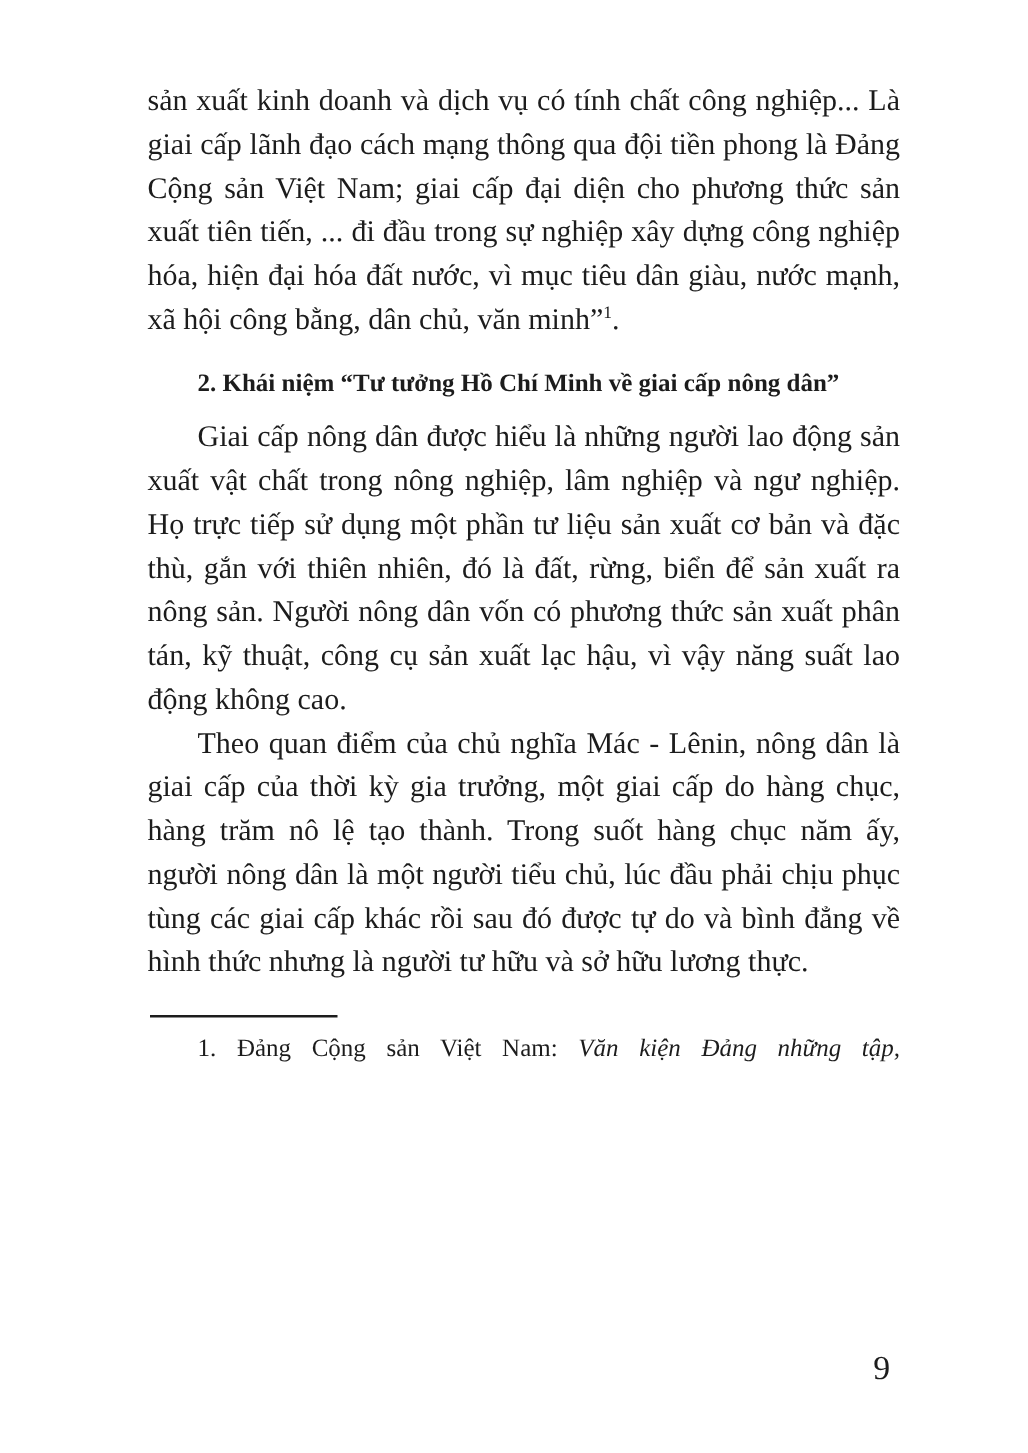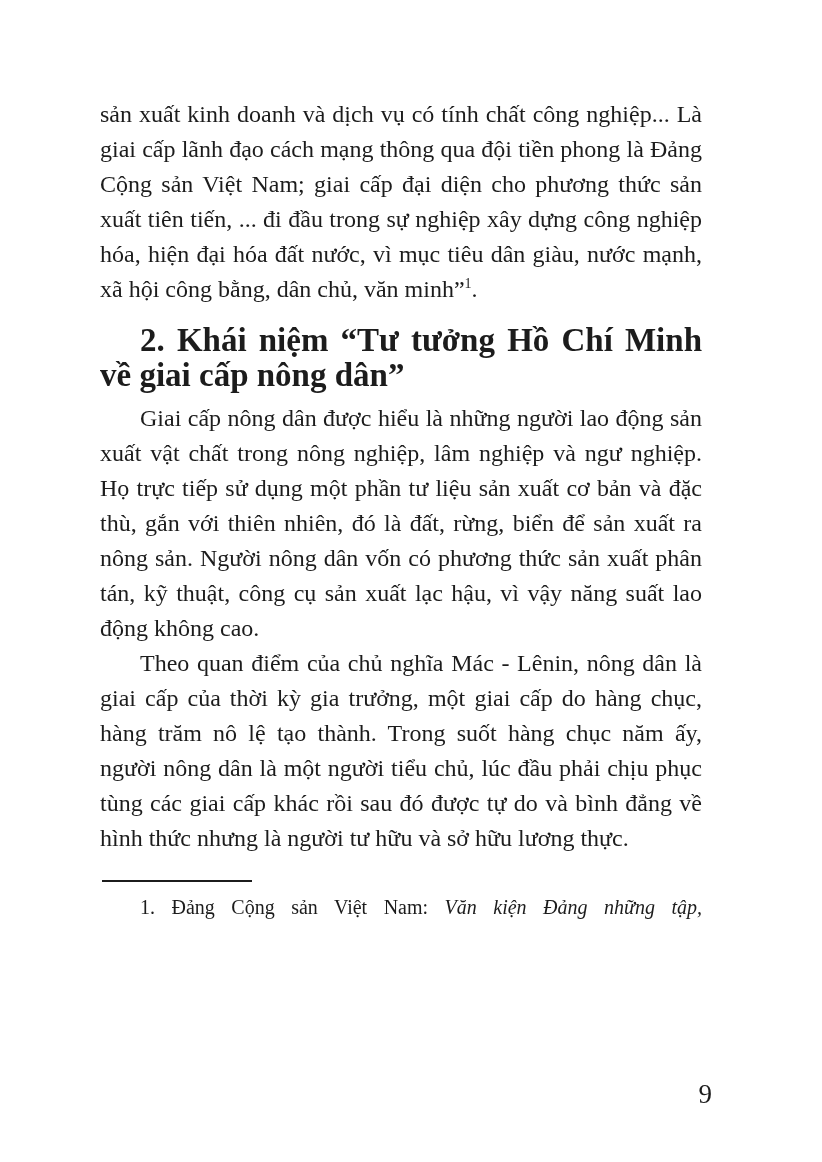--- a/index.html
+++ b/index.html
@@ -11,44 +11,44 @@
     position: relative;
     width: 822px;
     height: 1162px;
     background: #ffffff;
     color: #1c1c1c;
     font-family: "Liberation Serif", "DejaVu Serif", serif;
     overflow: hidden;
   }
   .content {
     position: absolute;
-    left: 100px;
+    left: 118px;
     top: 0;
     width: 602px;
-    padding-top: 97px;
+    padding-top: 64px;
     box-sizing: content-box;
   }
   .body-para {
     margin: 0;
     font-size: 24px;
     line-height: 35px;
     text-align: justify;
     text-indent: 40px;
   }
   .body-para.no-indent {
     text-indent: 0;
   }
   .body-para sup {
     font-size: 14px;
     line-height: 0;
     vertical-align: 9px;
   }
   .section-heading {
     margin: 16px 0 8px 0;
-    font-size: 33px;
+    font-size: 20px;
     line-height: 35px;
     font-weight: bold;
     text-align: justify;
     text-indent: 40px;
   }
   .footnote-block {
     margin-top: 24px;
   }
   .footnote-divider {
     width: 150px;

